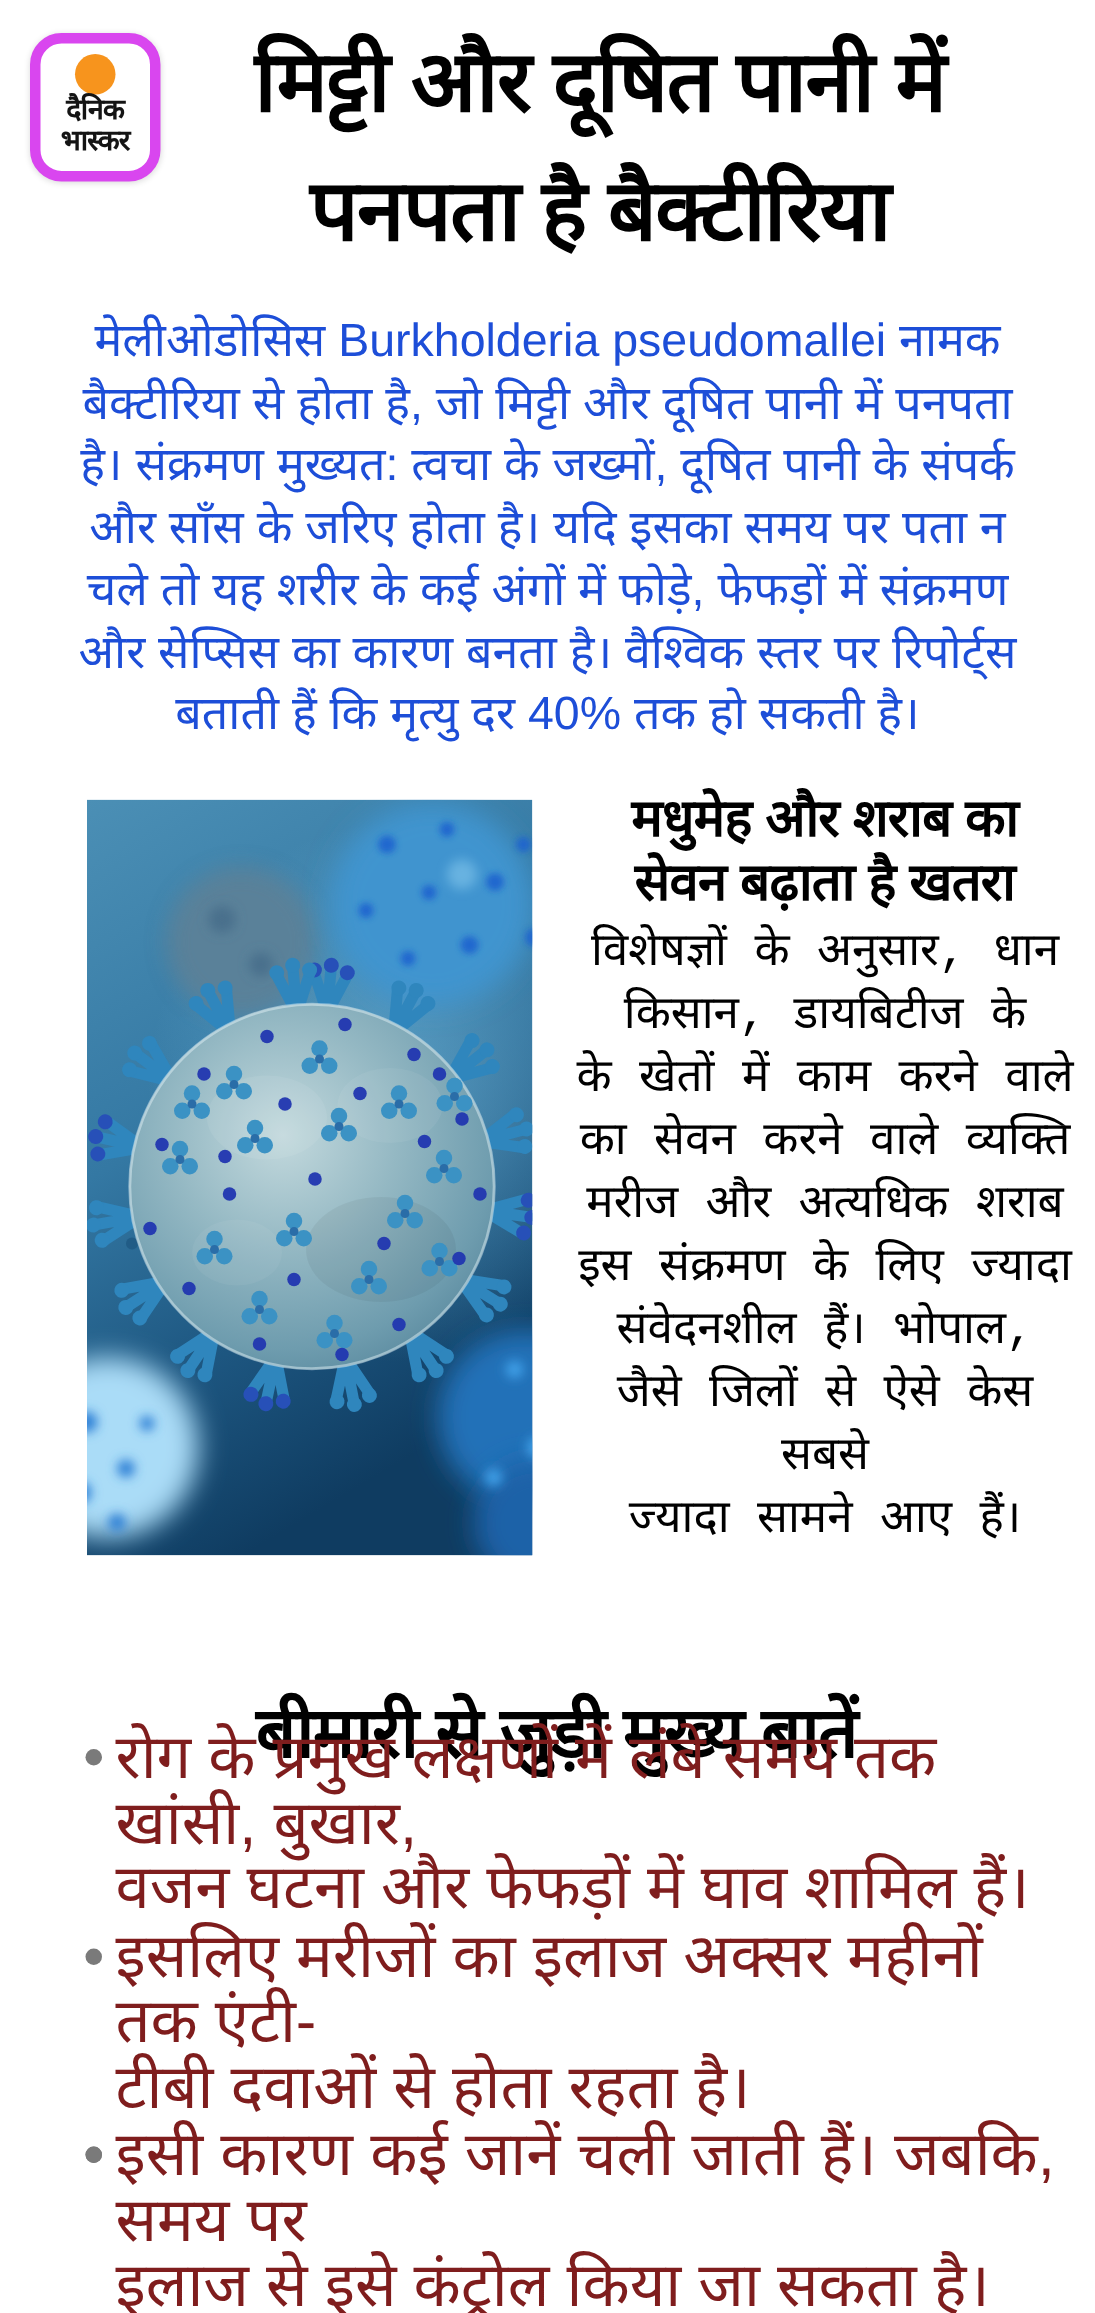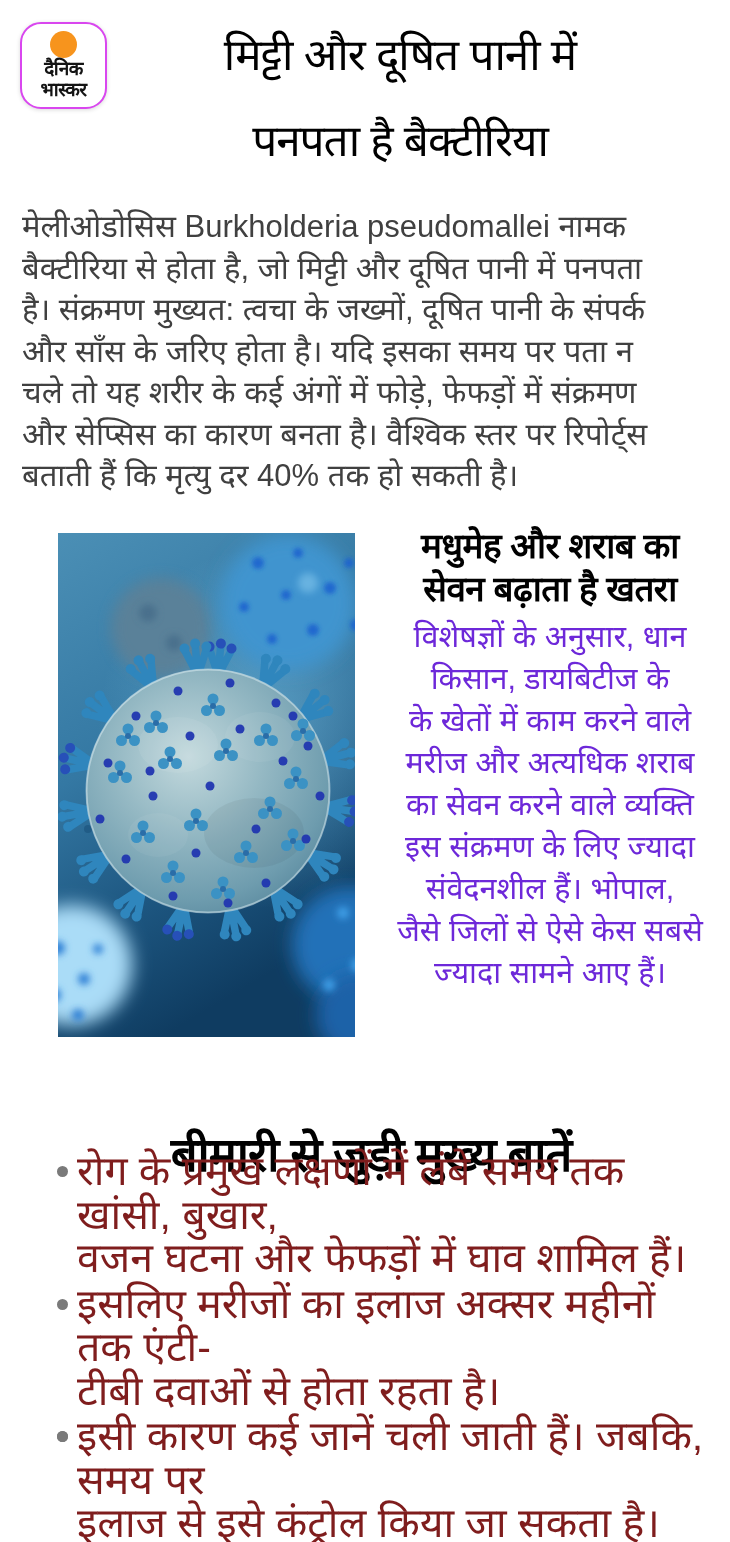--- a/index.html
+++ b/index.html
@@ -1,42 +1,42 @@
 <!DOCTYPE html>
 <html lang="hi"><head>
 <meta charset="utf-8">
 <style>
   * { margin:0; padding:0; box-sizing:border-box; }
   html,body { background:#fff; }
   body { font-family:"Liberation Sans","DejaVu Sans",sans-serif; color:#111; }
   .page { position:relative; width:730px; height:1542px; background:#ffffff; overflow:hidden; }
 
   
-  .logo { position:absolute; left:20px; top:22px; width:87px; height:87px;
-          background:#fff; border:2px solid #d946ef; border-radius:21px;
+  .logo { position:absolute; left:20px; top:22px; width:87px; height:99px;
+          background:#fff; border:7px solid #d946ef; border-radius:21px;
           box-shadow:0 1px 4px rgba(0,0,0,.15); text-align:center; }
   .logo-sun { width:27px; height:27px; border-radius:50%; margin:7px auto 1px auto; }
   .logo-text { font-weight:700; font-size:19px; line-height:20.5px; color:#141414; letter-spacing:-.5px; }
 
   
   .title { position:absolute; left:90px; top:12px; width:620px; text-align:center;
-           font-weight:400; font-size:44px; line-height:86px; color:#000; letter-spacing:-1px; }
-
-  
-  .intro { position:absolute; left:22px; top:206px; width:686px; 
-           font-size:31px; line-height:41.5px; color:#404040; }
+           font-weight:700; font-size:57px; line-height:86px; color:#000; letter-spacing:-1px; }
+
+  
+  .intro { position:absolute; left:22px; top:206px; width:686px; text-align:center;
+           font-size:31px; line-height:41.5px; color:#1d4ed8; }
 
   
   .virus { position:absolute; left:58px; top:533px; width:297px; height:504px; overflow:hidden; }
   .virus svg { display:block; width:100%; height:100%; }
 
   
   .feature { position:absolute; left:380px; top:524px; width:340px;text-align:center; }
   .feature-heading { font-weight:700; font-size:35px; line-height:43px; color:#000; letter-spacing:-.5px; }
-  .feature-body { margin-top:5px; font-size:30.5px; line-height:42px; color:#6d28d9; }
+  .feature-body { margin-top:5px; font-size:30.5px; line-height:42px; color:#000000;font-family:Liberation Mono, monospace; }
 
   
   .section-heading { position:absolute; left:0; top:1124px; width:730px; text-align:center;
                      font-weight:700; font-size:47px; line-height:62px; color:#000; letter-spacing:-1px;padding-left:12px; }
 
   
   .bullets { position:absolute; left:58px; top:1150px; width:655px;
              font-size:41px; line-height:43.5px; color:#7f1d1d; }
   .bullet-item { position:relative; padding-left:19px; margin-bottom:2px; }
   .bullet-dot { position:absolute; left:-1px; top:16px; width:11px; height:11px; border-radius:50%; }
@@ -379,22 +379,22 @@
 
   <div class="feature">
     <div class="feature-heading">
       <div>मधुमेह और शराब का</div>
       <div>सेवन बढ़ाता है खतरा</div>
     </div>
     <div class="feature-body">
       <div>विशेषज्ञों के अनुसार, धान</div>
       <div>किसान, डायबिटीज के</div>
       <div>के खेतों में काम करने वाले</div>
+      <div>का सेवन करने वाले व्यक्ति</div>
       <div>मरीज और अत्यधिक शराब</div>
-      <div>का सेवन करने वाले व्यक्ति</div>
       <div>इस संक्रमण के लिए ज्यादा</div>
       <div>संवेदनशील हैं। भोपाल,</div>
       <div>जैसे जिलों से ऐसे केस सबसे</div>
       <div>ज्यादा सामने आए हैं।</div>
     </div>
   </div>
 
   <h2 class="section-heading">बीमारी से जुड़ी मुख्य बातें</h2>
 
   <div class="bullets">

